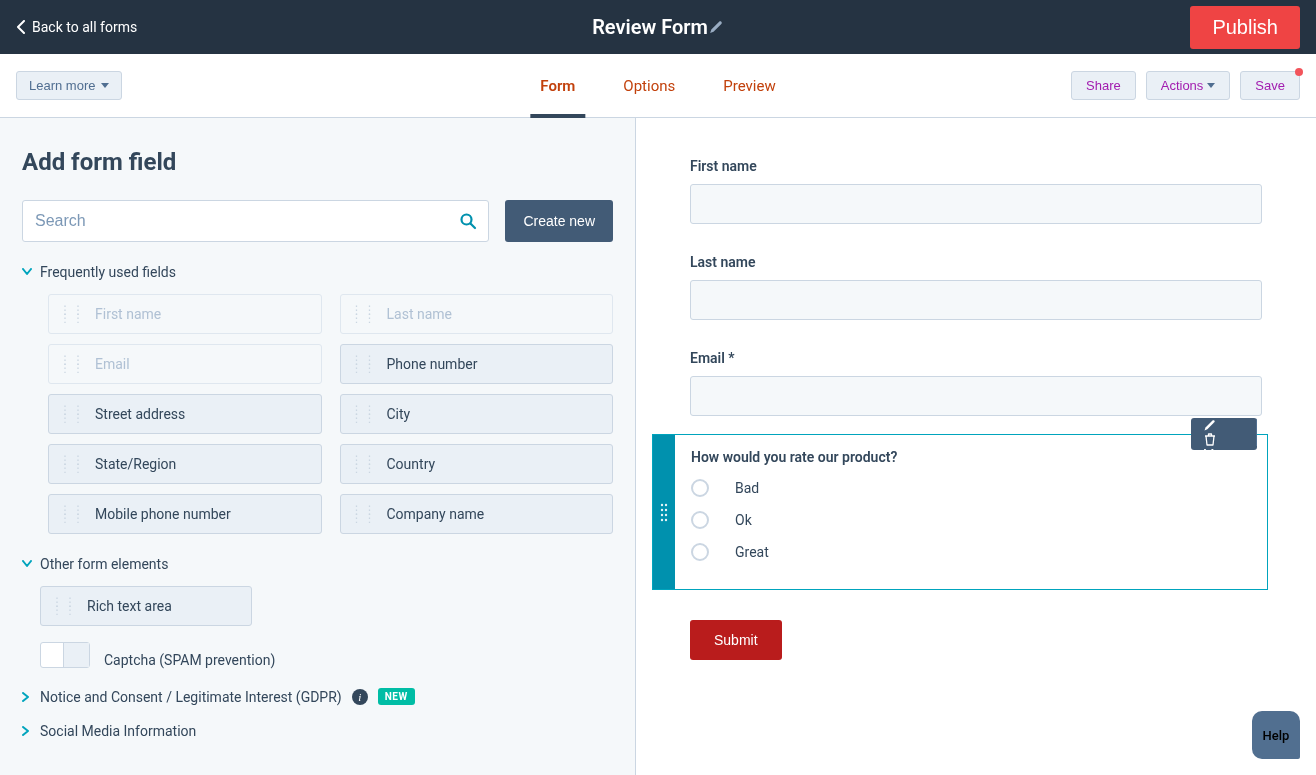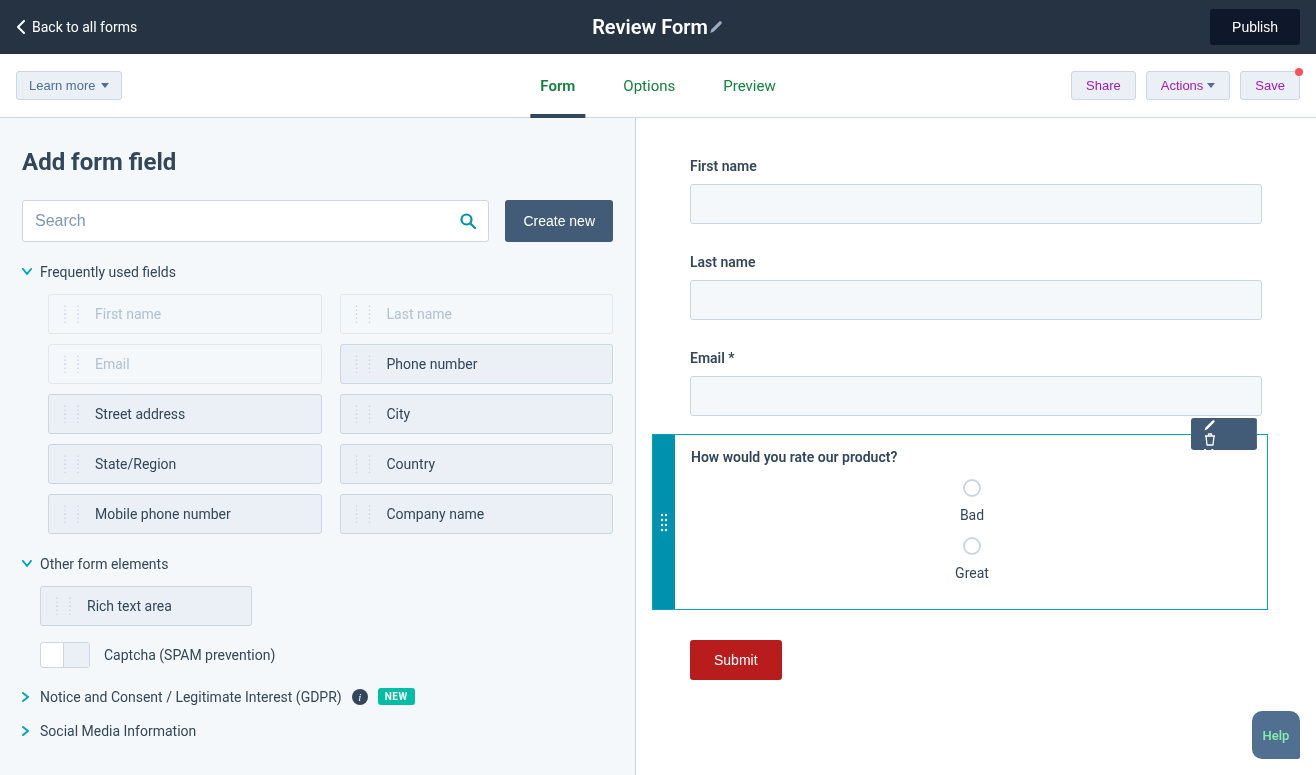--- a/index.html
+++ b/index.html
@@ -37,26 +37,26 @@
     display: flex;
     align-items: center;
     color: #fff;
     gap: 0;
   }
   .title-wrap .title {
     font-size: 20px;
     font-weight: 600;
   }
   .publish-btn {
-    background: #0f172a;
+    background: #ef4444;
     color: #fff;
     border: none;
     border-radius: 3px;
     padding: 10px 22px;
-    font-size: 14px;
+    font-size: 20px;
     font-weight: 500;
     cursor: pointer;
   }
 
   
   .toolbar {
     height: 64px;
     border-bottom: 1px solid #cbd6e2;
     display: flex;
     align-items: center;
@@ -79,21 +79,21 @@
     position: absolute;
     left: 50%;
     transform: translateX(-50%);
     display: flex;
     gap: 48px;
     height: 100%;
     align-items: center;
   }
   .tab {
     font-size: 15px;
-    color: #15803d;
+    color: #c2410c;
     cursor: pointer;
     height: 100%;
     display: flex;
     align-items: center;
     position: relative;
   }
   .tab.active {
     font-weight: 600;
   }
   .tab.active::after {
@@ -242,21 +242,21 @@
     padding: 0 10px;
     gap: 10px;
     cursor: grab;
     color: #33475b;
     font-size: 14px;
     width: 212px;
   }
 
   .toggle-row {
     display: flex;
-    align-items: center;
+    align-items: flex-end;
     gap: 14px;
     padding-left: 18px;
     margin-bottom: 20px;
   }
   .toggle {
     width: 50px; height: 26px;
     border: 1px solid #cbd6e2;
     border-radius: 3px;
     background: #fff;
     position: relative;
@@ -360,24 +360,23 @@
     color: #fff;
     cursor: pointer;
     border-right: 1px solid #516f90;
     gap:4px;
     font-size:13px;
   }
   .action-bar .ab-item:last-child { border-right:none; }
   .radio-row {
     display: flex;
     align-items: center;
-    gap: 10px;
+    gap: 26px;
     margin: 14px 0;
     font-size: 14px;
-    flex-direction: column;
   }
   .radio-circle {
     width: 18px; height: 18px;
     border: 2px solid #cbd6e2;
     border-radius: 50%;
     flex-shrink:0;
   }
   .submit-btn {
     background: #b91c1c;
     color: #fff;
@@ -388,21 +387,21 @@
     font-weight: 500;
     cursor: pointer;
   }
 
   .help-fab {
     position: fixed;
     bottom: 16px;
     right: 16px;
     width: 48px; height: 48px;
     background: #516f90;
-    color: #86efac;
+    color: #000000;
     border-radius: 10px 10px 2px 10px;
     display: flex;
     align-items: center;
     justify-content: center;
     font-size: 13px;
     font-weight:500;
     cursor: pointer;
     margin-left: 14px;
   }
 
@@ -629,20 +628,24 @@
         </div>
       </div>
       <div class="form-label" style="margin-bottom:6px">How would you rate our product?</div>
       <div id="radio-options">
           <div class="radio-row">
             <div class="radio-circle"></div>
             <span>Bad</span>
           </div>
           <div class="radio-row">
             <div class="radio-circle"></div>
+            <span>Ok</span>
+          </div>
+          <div class="radio-row">
+            <div class="radio-circle"></div>
             <span>Great</span>
           </div>
         </div>
     </div>
 
     <button class="submit-btn">Submit</button>
   </div>
 </div>
 
 <div class="help-fab">Help</div>

